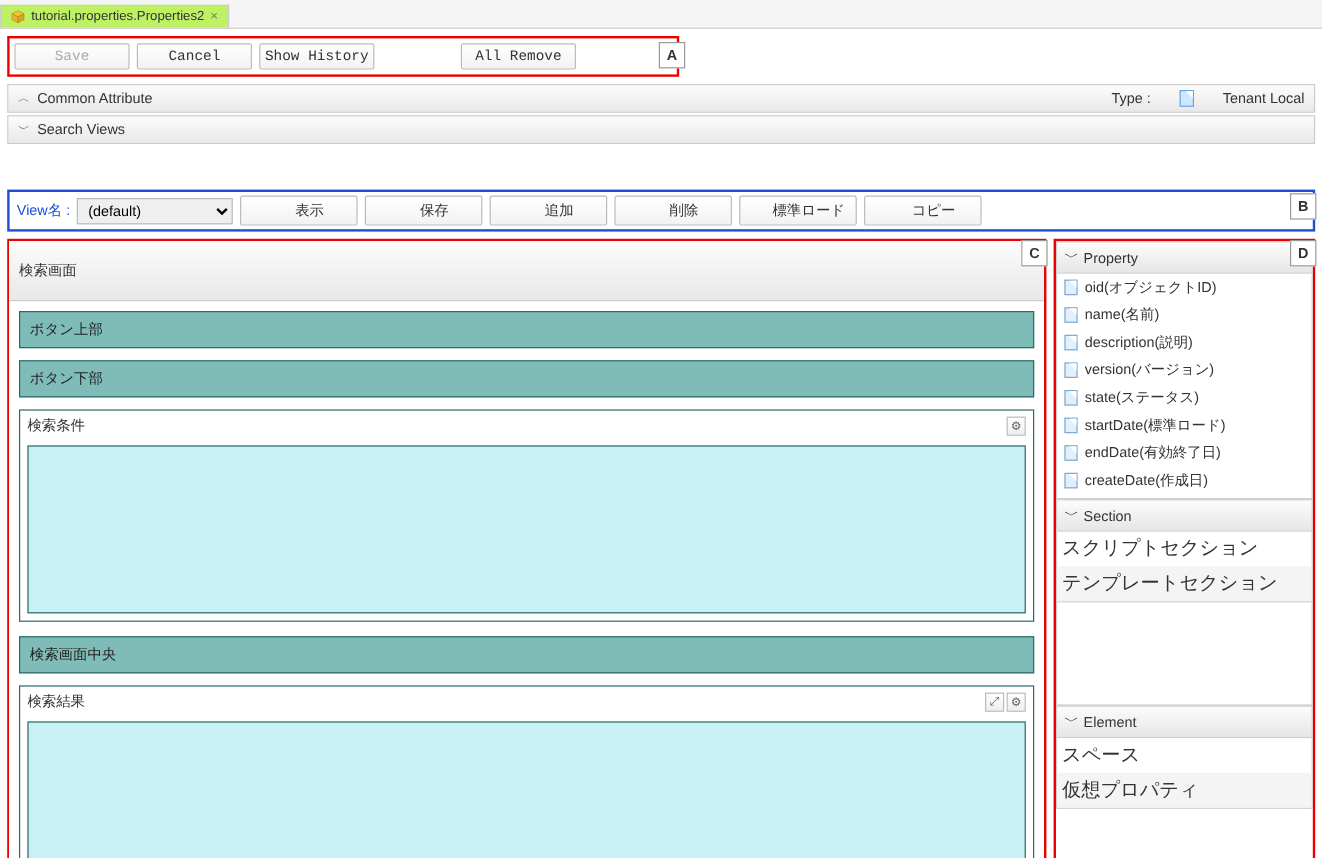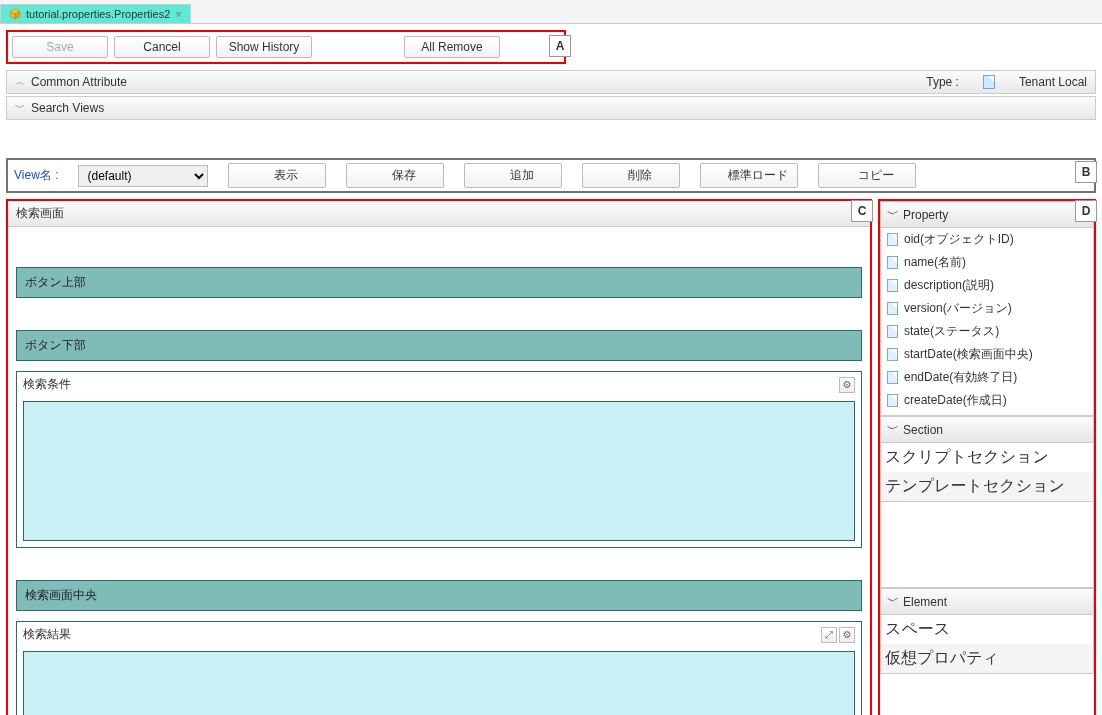--- a/index.html
+++ b/index.html
@@ -17,21 +17,21 @@
 .tab-bar {
   height: 24px;
   background: #f5f5f5;
   border-bottom: 1px solid #ccc;
   display: flex;
   align-items: flex-end;
 }
 .tab {
   display: flex;
   align-items: center;
-  background: #5eead4;
+  background: #bef264;
   border: 1px solid #ccc;
   border-bottom: none;
   padding: 3px 8px;
   gap: 5px;
   font-size: 11px;
   color: #333;
 }
 .tab .cube-icon {
   width: 12px; height: 12px;
 }
@@ -46,20 +46,21 @@
   position: relative;
   padding: 6px;
 }
 .toolbar-a {
   border: 2px solid #e00;
   padding: 4px;
   display: flex;
   gap: 6px;
   align-items: flex-end;
   width: 560px;
+  font-family: Liberation Mono, monospace;
 }
 .btn {
   background: linear-gradient(#fff,#f2f2f2);
   border: 1px solid #bbb;
   border-radius: 2px;
   text-align: center;
   padding: 3px 0;
   font-size: 12px;
   cursor: pointer;
   color: #333;
@@ -73,21 +74,21 @@
   background: #fff;
   border: 1px solid #999;
   display: flex;
   align-items: center;
   justify-content: center;
   font-weight: bold;
   font-size: 12px;
   color: #333;
 }
 .marker-a { left: 549px; top: 11px; }
-.toolbar-a .btn-remove { margin-left: 86px; }
+.toolbar-a .btn-remove { margin-left: 66px; }
 
 
 .section-header {
   background: linear-gradient(#fcfcfc,#e8e8e8);
   border: 1px solid #ccc;
   padding: 4px 8px;
   display: flex;
   align-items: center;
   gap: 6px;
   font-size: 12px;
@@ -117,25 +118,25 @@
   position:absolute;
   top:0;right:0;
   border-width:3px;
   border-style:solid;
   border-color:#fff #fff transparent transparent;
 }
 
 
 .row-b-wrap { position:relative; margin:4px 6px 6px 6px; }
 .row-b {
-  border: 2px solid #737373;
+  border: 2px solid #1d4ed8;
   padding: 3px 6px;
   display: flex;
   align-items: center;
-  gap: 20px;
+  gap: 6px;
   margin-top: 38px;
 }
 .row-b label { color:#1a4fd6; font-size:12px; }
 .row-b select {
   border:1px solid #bbb;
   padding: 2px 4px;
   width: 130px;
   font-size:12px;
 }
 .row-b .btn { min-width: 98px; padding-left: 17px; }
@@ -151,36 +152,35 @@
 .panel-c-wrap { flex: 1; position:relative; }
 .panel-c {
   border: 2px solid #e00;
   height: 100%;
   overflow-y: auto;
   padding: 0;
 }
 .panel-c-header {
   background: linear-gradient(#fcfcfc,#e8e8e8);
   border-bottom: 1px solid #ccc;
-  padding: 4px 8px;
+  padding: 16px 8px;
   font-size:12px;
 }
 .marker-c { right:-1px; top:1px; z-index:5; }
 .panel-c-body {
   background:#fff;
   padding: 8px;
 }
 .teal-bar {
   background: #7fbcb8;
   border: 1px solid #2a6b67;
   padding: 6px 8px;
   margin-bottom: 10px;
   color: #222;
   font-size: 12px;
-  margin-top: 32px;
 }
 .group {
   border: 1px solid #2a6b67;
   margin-bottom: 12px;
   background:#fff;
 }
 .group-header {
   display:flex;
   align-items:center;
   padding: 4px 6px;
@@ -374,21 +374,21 @@
         <div class="prop-item">
             <span class="doc-mini"></span>
             <span>version(バージョン)</span>
           </div>
         <div class="prop-item">
             <span class="doc-mini"></span>
             <span>state(ステータス)</span>
           </div>
         <div class="prop-item">
             <span class="doc-mini"></span>
-            <span>startDate(検索画面中央)</span>
+            <span>startDate(標準ロード)</span>
           </div>
         <div class="prop-item">
             <span class="doc-mini"></span>
             <span>endDate(有効終了日)</span>
           </div>
         <div class="prop-item">
             <span class="doc-mini"></span>
             <span>createDate(作成日)</span>
           </div>
       </div>

